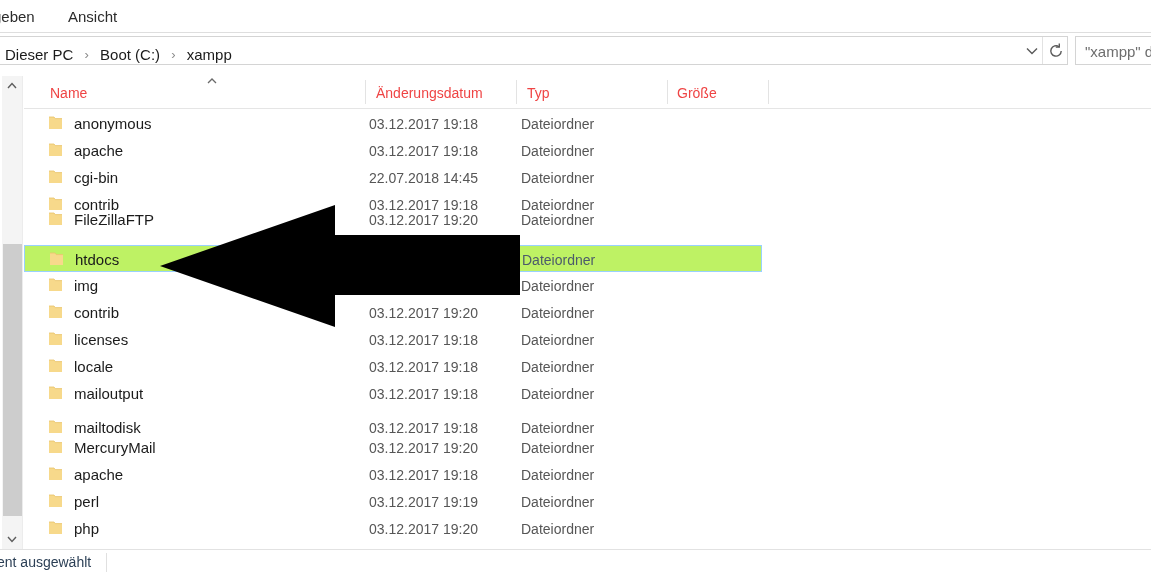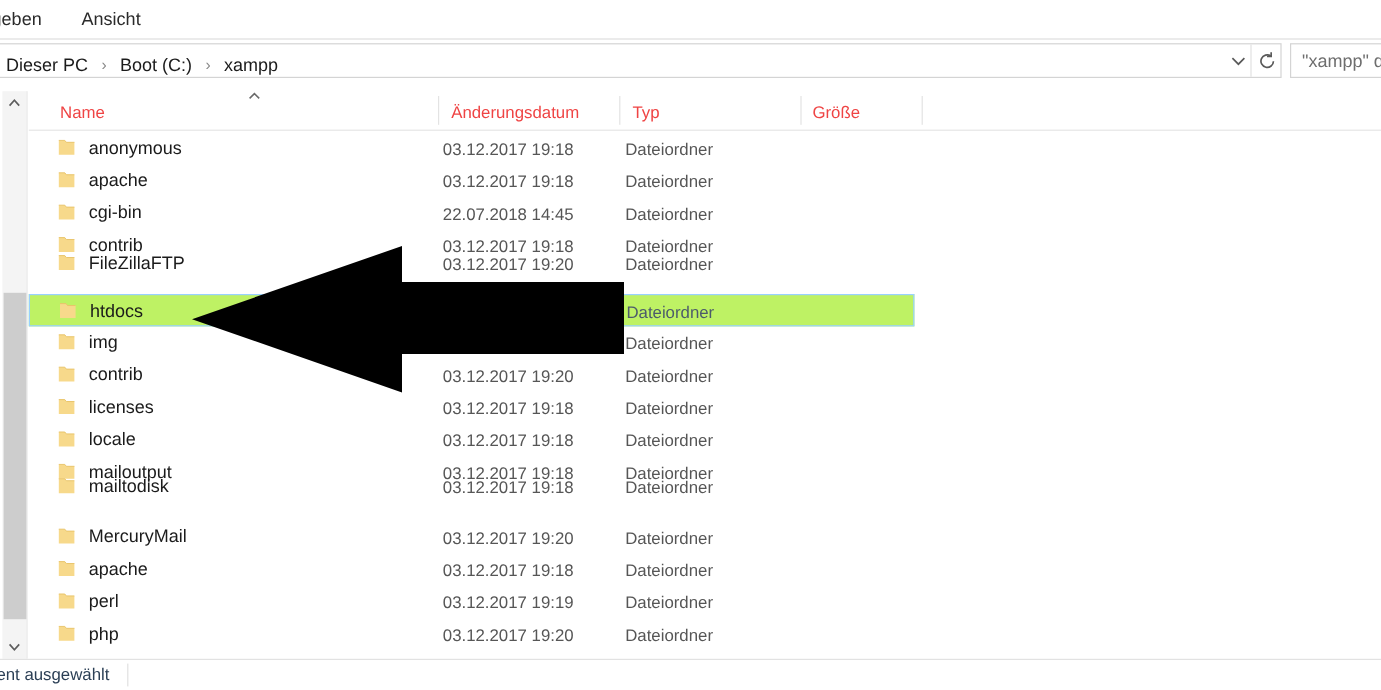--- a/index.html
+++ b/index.html
@@ -399,21 +399,21 @@
     </div>
     <div class="file-row" style="top: 270px;">
       <div class="row-folder-icon"><svg width="15" height="14" viewBox="0 0 15 14">
           <path d="M1 1 L6 1 L7.3 2.6 L14 2.6 L14 13 L1 13 Z" fill="#f7d98b"></path>
           <path d="M1 1 L6 1 L7.3 2.6 L14 2.6" fill="none" stroke="#e8c36a" stroke-width="0.8"></path>
         </svg></div>
       <div class="row-name">mailoutput</div>
       <div class="row-date">03.12.2017 19:18</div>
       <div class="row-type">Dateiordner</div>
     </div>
-    <div class="file-row" style="top: 282px; padding-left: 31px;">
+    <div class="file-row" style="top: 304px; padding-left: 31px;">
       <div class="row-folder-icon"><svg width="15" height="14" viewBox="0 0 15 14">
           <path d="M1 1 L6 1 L7.3 2.6 L14 2.6 L14 13 L1 13 Z" fill="#f7d98b"></path>
           <path d="M1 1 L6 1 L7.3 2.6 L14 2.6" fill="none" stroke="#e8c36a" stroke-width="0.8"></path>
         </svg></div>
       <div class="row-name">mailtodisk</div>
       <div class="row-date">03.12.2017 19:18</div>
       <div class="row-type">Dateiordner</div>
     </div>
     <div class="file-row" style="top: 324px;">
       <div class="row-folder-icon"><svg width="15" height="14" viewBox="0 0 15 14">

